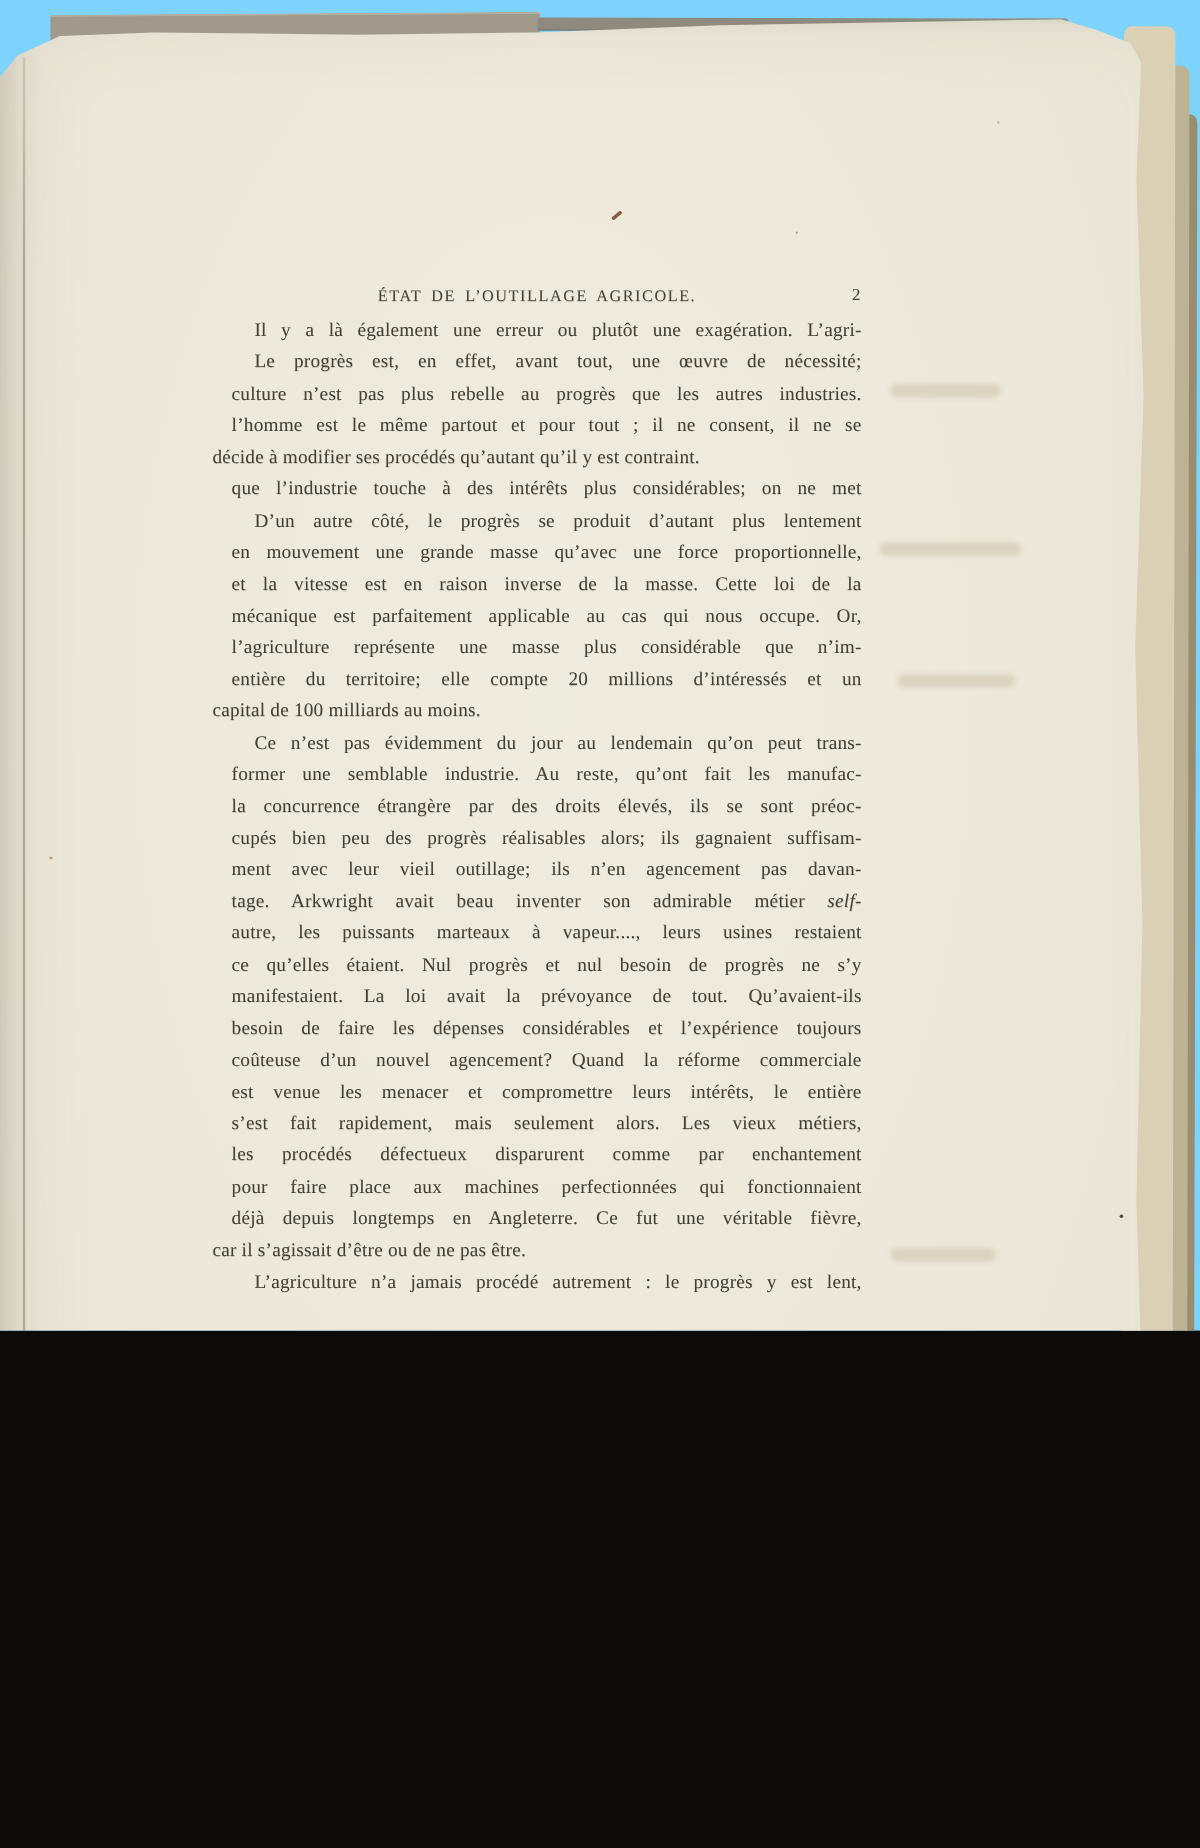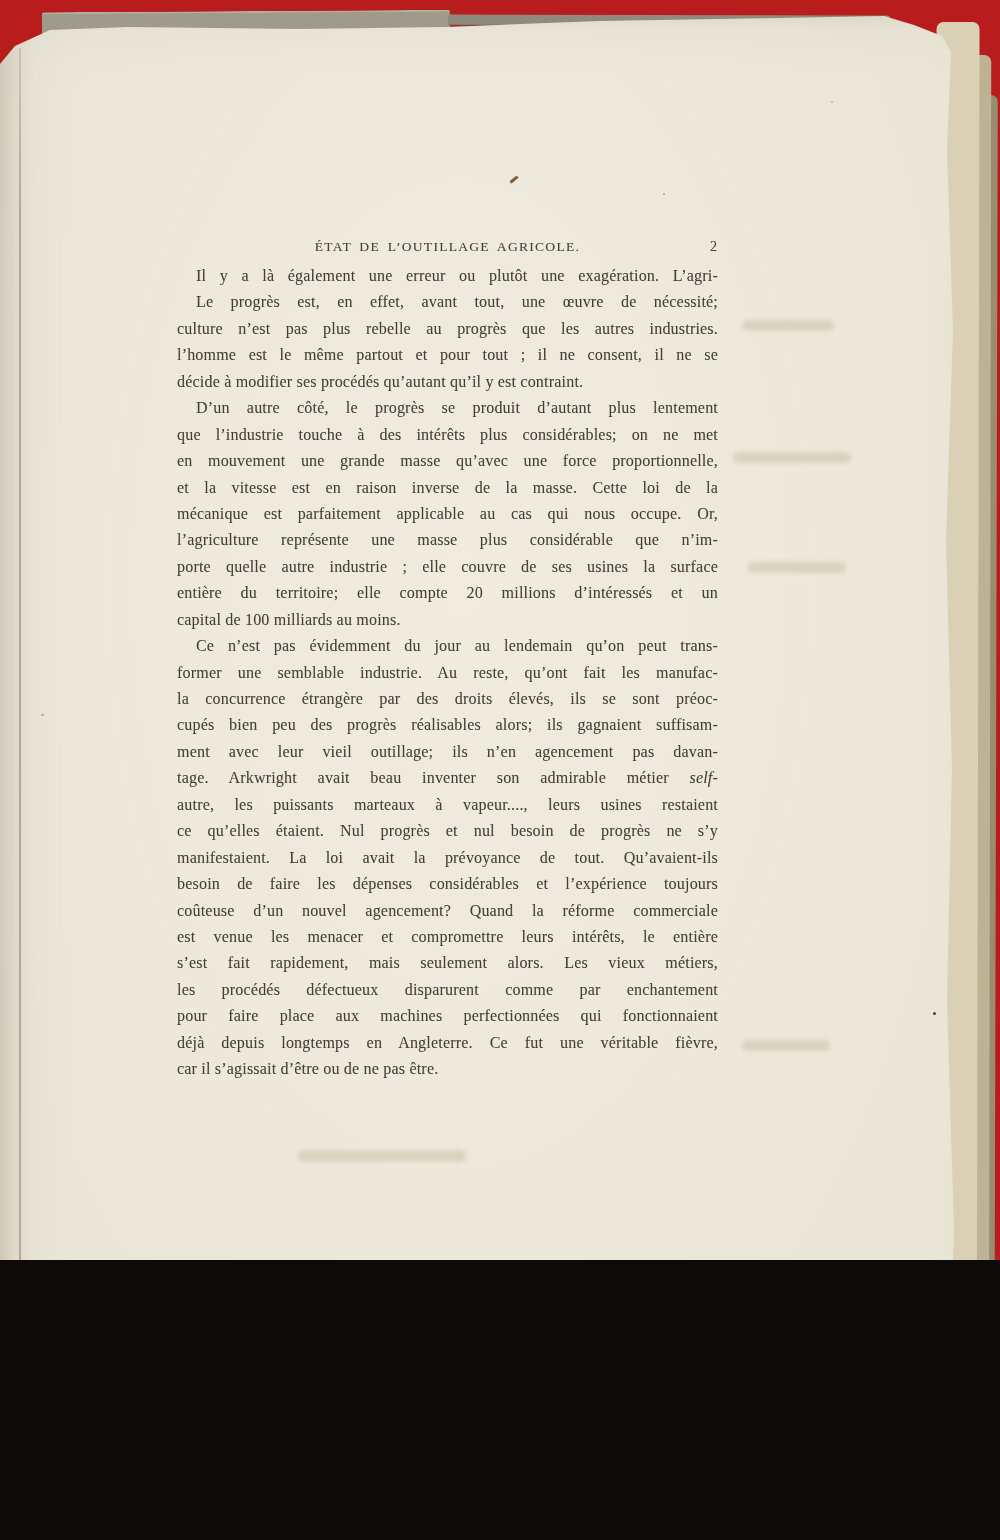--- a/index.html
+++ b/index.html
@@ -1,18 +1,18 @@
 <!DOCTYPE html>
 <html><head>
 <meta charset="utf-8">
 <style>
   html,body{margin:0;padding:0;background:#0d0b09;}
   .scene{
-    position:relative;width:1000px;height:1260px;overflow:hidden;
-    background:#b91c1c;
+    position:relative;width:1000px;height:1109px;overflow:hidden;
+    background:#7dd3fc;
     font-family:"Liberation Serif","DejaVu Serif",serif;
   }
   
   .edge-strip{position:absolute;border-radius:7px;}
   .edge-s3{left:962px;top:95px;width:34px;height:1380px;background:#998c6f;transform:rotate(.15deg);}
   .edge-s2{left:950px;top:55px;width:40px;height:1441px;background:#beb295;transform:rotate(.1deg);}
   .edge-s1{left:935px;top:22px;width:43px;height:1484px;background:#d9d0b6;transform:rotate(.12deg);}
   
   .top-band{position:absolute;}
   .band-a{left:42px;top:11px;width:408px;height:19px;background:#9f9a8c;
@@ -55,21 +55,21 @@
   .folio{position:absolute;right:0;top:0;font-size:14px;line-height:20px;letter-spacing:1px;
          text-shadow:.3px .3px 0 rgba(70,62,50,.22);}
   
   .text-body{position:absolute;left:177px;top:263px;width:541px;color:#443e35;}
   .line{
     height:26.45px;line-height:26.45px;font-size:16px;letter-spacing:.2px;
     white-space:nowrap;overflow:visible;
     text-align:justify;text-align-last:left;
     text-shadow:.3px .3px 0 rgba(70,62,50,.20);
   }
-  .line.jl{text-align-last:justify;}
+  .line.jl{text-align-last:justify;margin-left:16px;}
   .line.ind{text-indent:19px;}
   .it{font-style:italic;}
 </style>
 </head>
 <body>
 
 <div class="scene">
 
   <div class="edge-strip edge-s3"></div>
   <div class="edge-strip edge-s2"></div>
@@ -99,42 +99,42 @@
       <div class="running-title">ÉTAT DE L’OUTILLAGE AGRICOLE.</div>
       <div class="folio">2</div>
     </div>
 
     <div class="text-body">
         <div class="line jl ind"><span>Il y a là également une erreur ou plutôt une exagération. L’agri-</span></div>
         <div class="line jl ind"><span>Le progrès est, en effet, avant tout, une œuvre de nécessité;</span></div>
         <div class="line jl"><span>culture n’est pas plus rebelle au progrès que les autres industries.</span></div>
         <div class="line jl"><span>l’homme est le même partout et pour tout ; il ne consent, il ne se</span></div>
         <div class="line"><span>décide à modifier ses procédés qu’autant qu’il y est contraint.</span></div>
+        <div class="line jl"><span>que l’industrie touche à des intérêts plus considérables; on ne met</span></div>
         <div class="line jl ind"><span>D’un autre côté, le progrès se produit d’autant plus lentement</span></div>
-        <div class="line jl"><span>que l’industrie touche à des intérêts plus considérables; on ne met</span></div>
         <div class="line jl"><span>en mouvement une grande masse qu’avec une force proportionnelle,</span></div>
         <div class="line jl"><span>et la vitesse est en raison inverse de la masse. Cette loi de la</span></div>
         <div class="line jl"><span>mécanique est parfaitement applicable au cas qui nous occupe. Or,</span></div>
         <div class="line jl"><span>l’agriculture représente une masse plus considérable que n’im-</span></div>
-        <div class="line jl"><span>porte quelle autre industrie ; elle couvre de ses usines la surface</span></div>
         <div class="line jl"><span>entière du territoire; elle compte 20 millions d’intéressés et un</span></div>
         <div class="line"><span>capital de 100 milliards au moins.</span></div>
         <div class="line jl ind"><span>Ce n’est pas évidemment du jour au lendemain qu’on peut trans-</span></div>
         <div class="line jl"><span>former une semblable industrie. Au reste, qu’ont fait les manufac-</span></div>
         <div class="line jl"><span>la concurrence étrangère par des droits élevés, ils se sont préoc-</span></div>
         <div class="line jl"><span>cupés bien peu des progrès réalisables alors; ils gagnaient suffisam-</span></div>
         <div class="line jl"><span>ment avec leur vieil outillage; ils n’en agencement pas davan-</span></div>
         <div class="line jl"><span>tage. Arkwright avait beau inventer son admirable métier </span><span class="it">self-</span></div>
         <div class="line jl"><span>autre, les puissants marteaux à vapeur...., leurs usines restaient</span></div>
         <div class="line jl"><span>ce qu’elles étaient. Nul progrès et nul besoin de progrès ne s’y</span></div>
         <div class="line jl"><span>manifestaient. La loi avait la prévoyance de tout. Qu’avaient-ils</span></div>
         <div class="line jl"><span>besoin de faire les dépenses considérables et l’expérience toujours</span></div>
         <div class="line jl"><span>coûteuse d’un nouvel agencement? Quand la réforme commerciale</span></div>
         <div class="line jl"><span>est venue les menacer et compromettre leurs intérêts, le entière</span></div>
         <div class="line jl"><span>s’est fait rapidement, mais seulement alors. Les vieux métiers,</span></div>
         <div class="line jl"><span>les procédés défectueux disparurent comme par enchantement</span></div>
         <div class="line jl"><span>pour faire place  aux machines perfectionnées qui fonctionnaient</span></div>
         <div class="line jl"><span>déjà depuis longtemps en Angleterre. Ce fut une véritable fièvre,</span></div>
         <div class="line"><span>car il s’agissait d’être ou de ne pas être.</span></div>
+        <div class="line jl ind"><span>L’agriculture n’a jamais procédé autrement : le progrès y est lent,</span></div>
       </div>
 
   </div>
 </div>
 
 </body></html>

